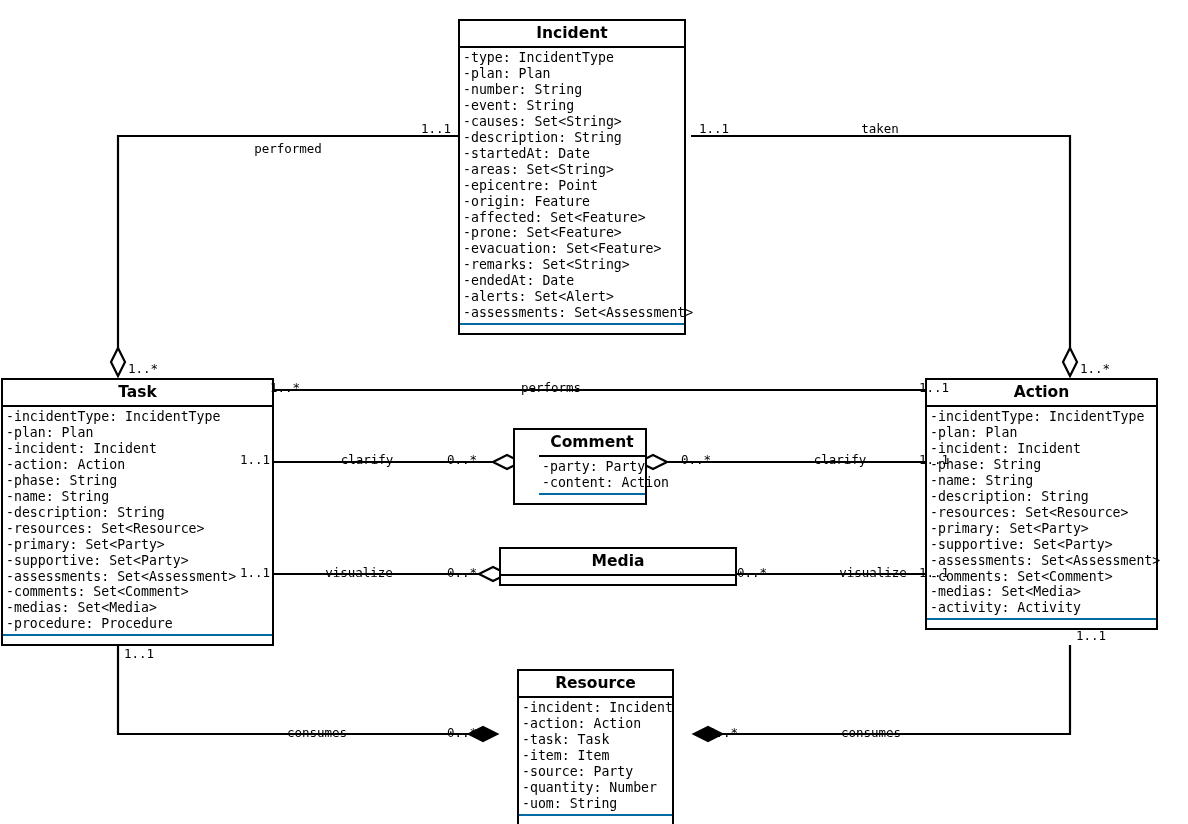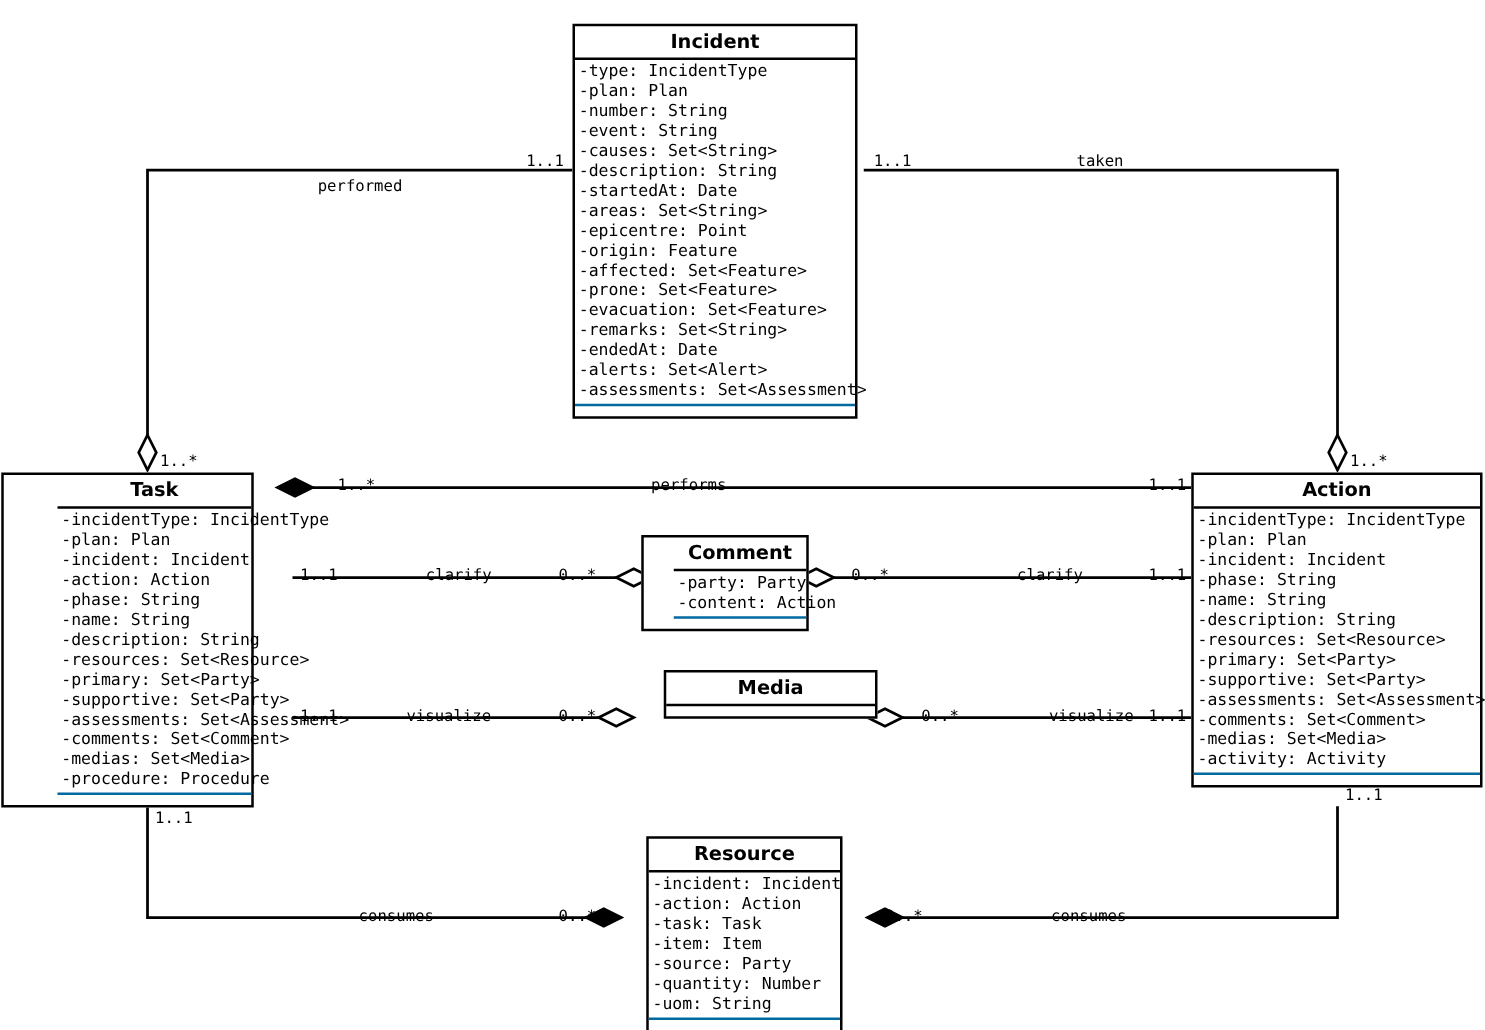--- a/index.html
+++ b/index.html
@@ -80,42 +80,42 @@
         <div>-prone: Set&lt;Feature&gt;</div>
         <div>-evacuation: Set&lt;Feature&gt;</div>
         <div>-remarks: Set&lt;String&gt;</div>
         <div>-endedAt: Date</div>
         <div>-alerts: Set&lt;Alert&gt;</div>
         <div>-assessments: Set&lt;Assessment&gt;</div>
       </div>
     <div class="ops"></div>
   </div>
 
-  <div class="cls" id="box-task" style="left: 1px; top: 378px; width: 202px; padding-left: 43px;">
+  <div class="cls" id="box-task" style="left: 1px; top: 378px; width: 273px;">
     <div class="title">Task</div>
     <div class="attrs">
         <div>-incidentType: IncidentType</div>
         <div>-plan: Plan</div>
         <div>-incident: Incident</div>
         <div>-action: Action</div>
         <div>-phase: String</div>
         <div>-name: String</div>
         <div>-description: String</div>
         <div>-resources: Set&lt;Resource&gt;</div>
         <div>-primary: Set&lt;Party&gt;</div>
         <div>-supportive: Set&lt;Party&gt;</div>
         <div>-assessments: Set&lt;Assessment&gt;</div>
         <div>-comments: Set&lt;Comment&gt;</div>
         <div>-medias: Set&lt;Media&gt;</div>
         <div>-procedure: Procedure</div>
       </div>
     <div class="ops"></div>
   </div>
 
-  <div class="cls" id="box-action" style="left: 953px; top: 378px; width: 233px;">
+  <div class="cls" id="box-action" style="left: 925px; top: 378px; width: 233px;">
     <div class="title">Action</div>
     <div class="attrs">
         <div>-incidentType: IncidentType</div>
         <div>-plan: Plan</div>
         <div>-incident: Incident</div>
         <div>-phase: String</div>
         <div>-name: String</div>
         <div>-description: String</div>
         <div>-resources: Set&lt;Resource&gt;</div>
         <div>-primary: Set&lt;Party&gt;</div>
@@ -130,21 +130,21 @@
 
   <div class="cls" id="box-comment" style="left: 513px; top: 428px; width: 134px; padding-left: 24px;">
     <div class="title">Comment</div>
     <div class="attrs">
         <div>-party: Party</div>
         <div>-content: Action</div>
       </div>
     <div class="ops"></div>
   </div>
 
-  <div class="cls" id="box-media" style="left: 499px; top: 536px; width: 171px; margin-left: 32px;">
+  <div class="cls" id="box-media" style="left: 499px; top: 547px; width: 238px;">
     <div class="title">Media</div>
     <div class="ops"></div>
   </div>
 
   <div class="cls" id="box-resource" style="left: 517px; top: 669px; width: 157px;">
     <div class="title">Resource</div>
     <div class="attrs">
         <div>-incident: Incident</div>
         <div>-action: Action</div>
         <div>-task: Task</div>

